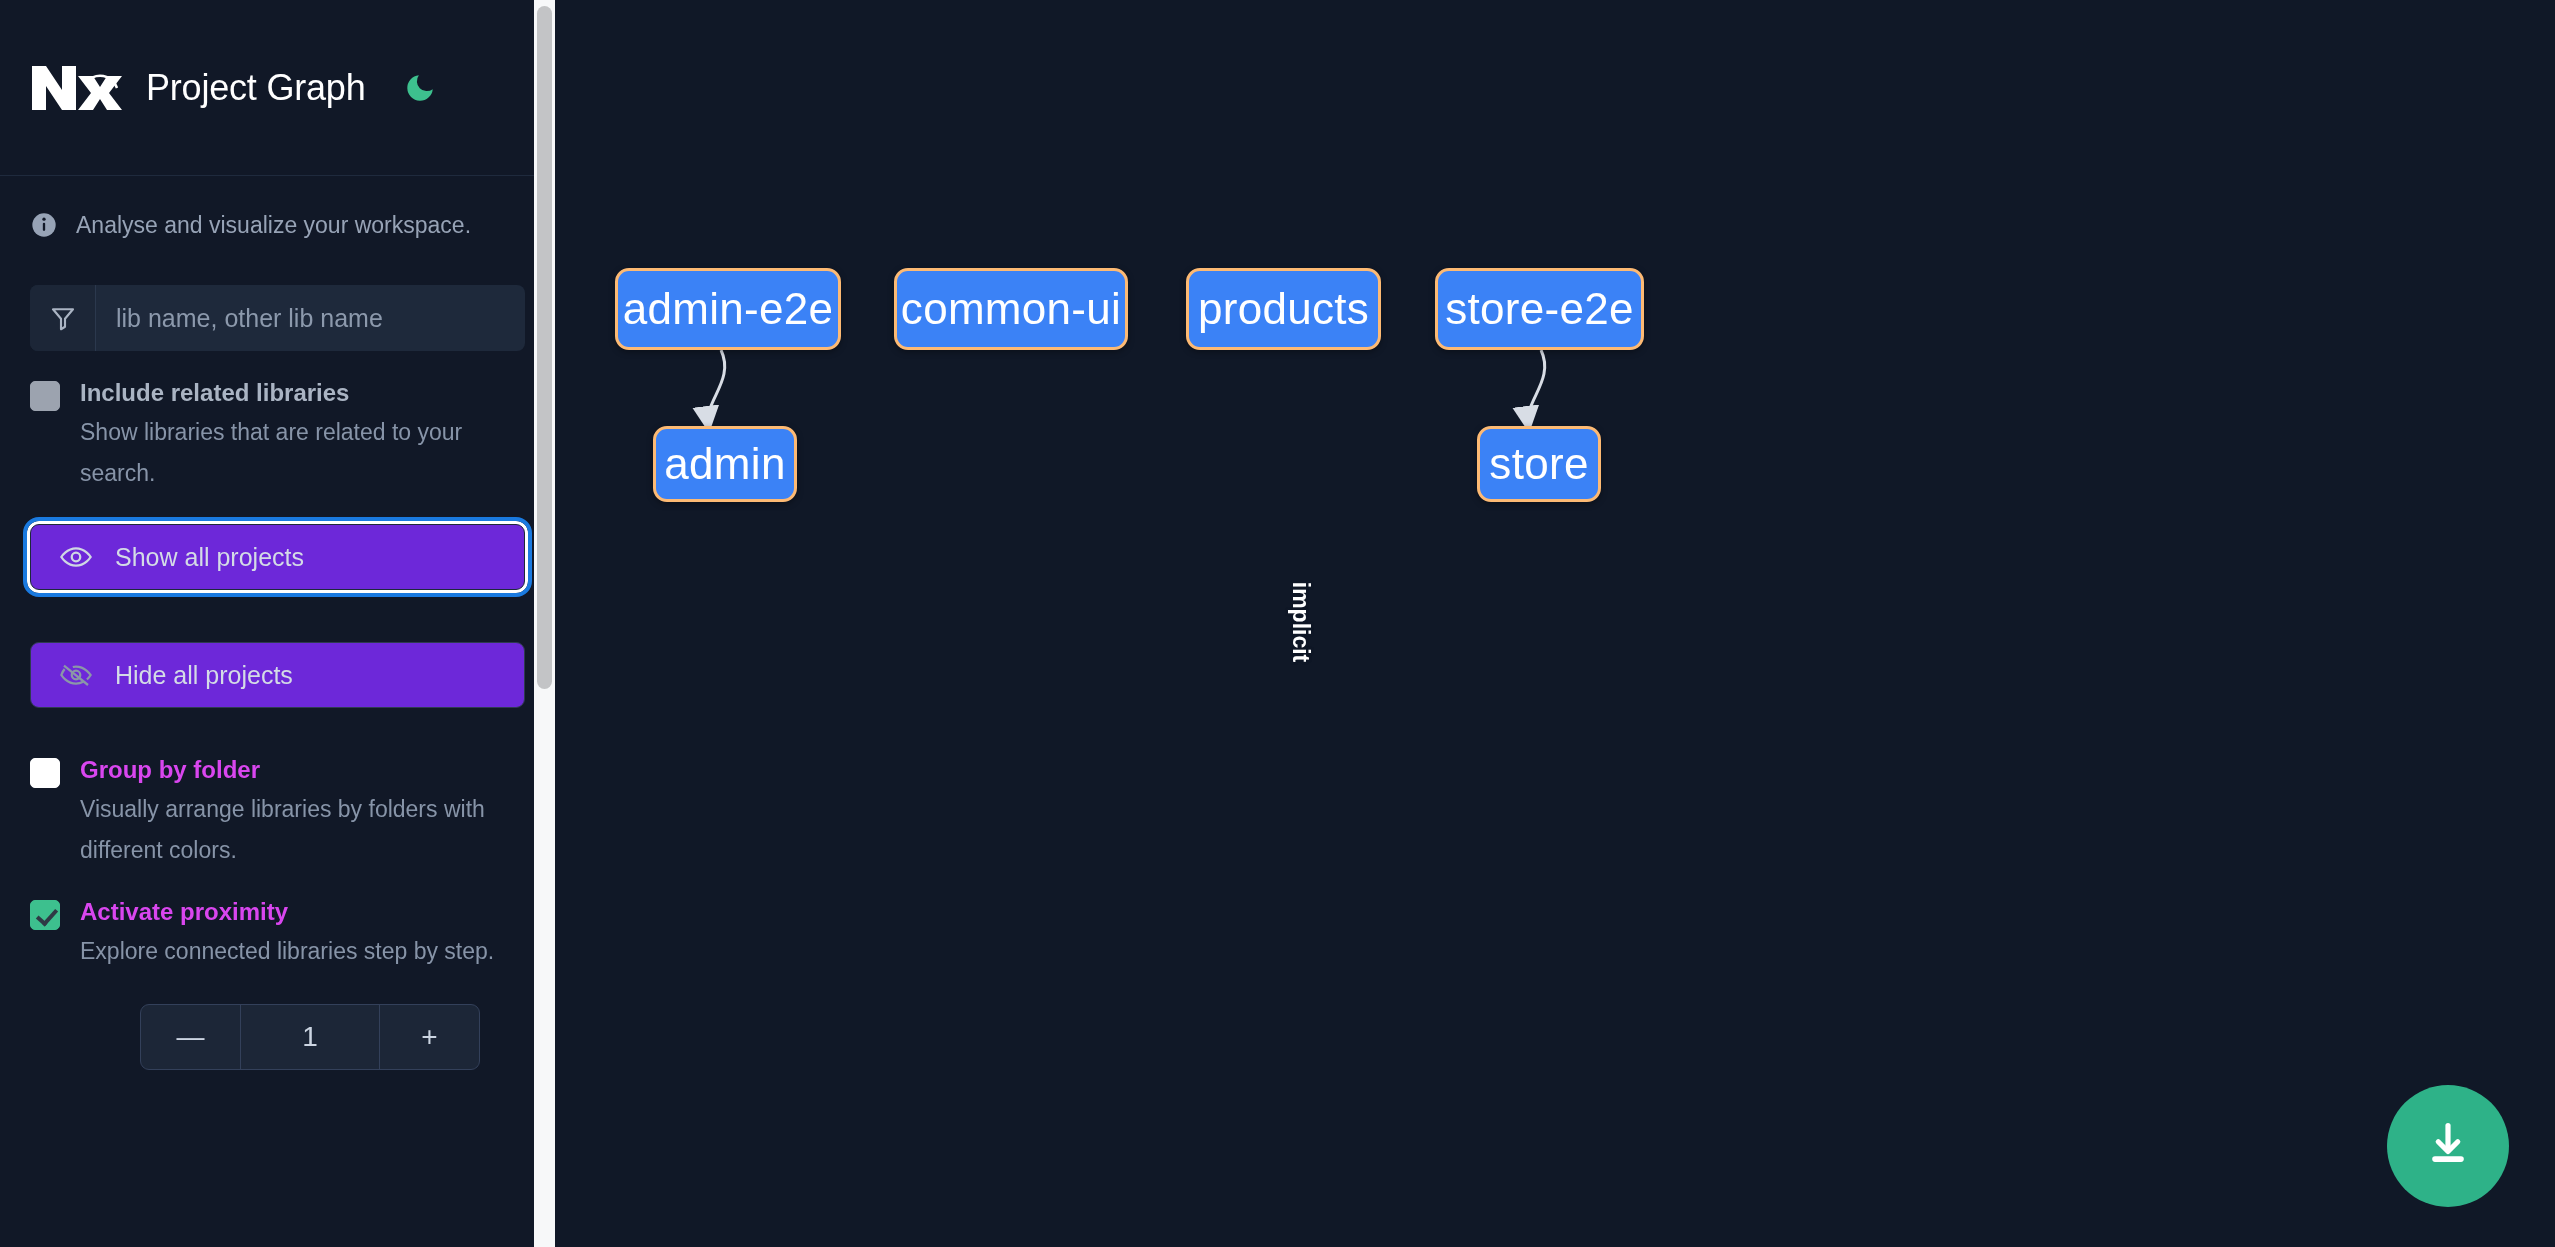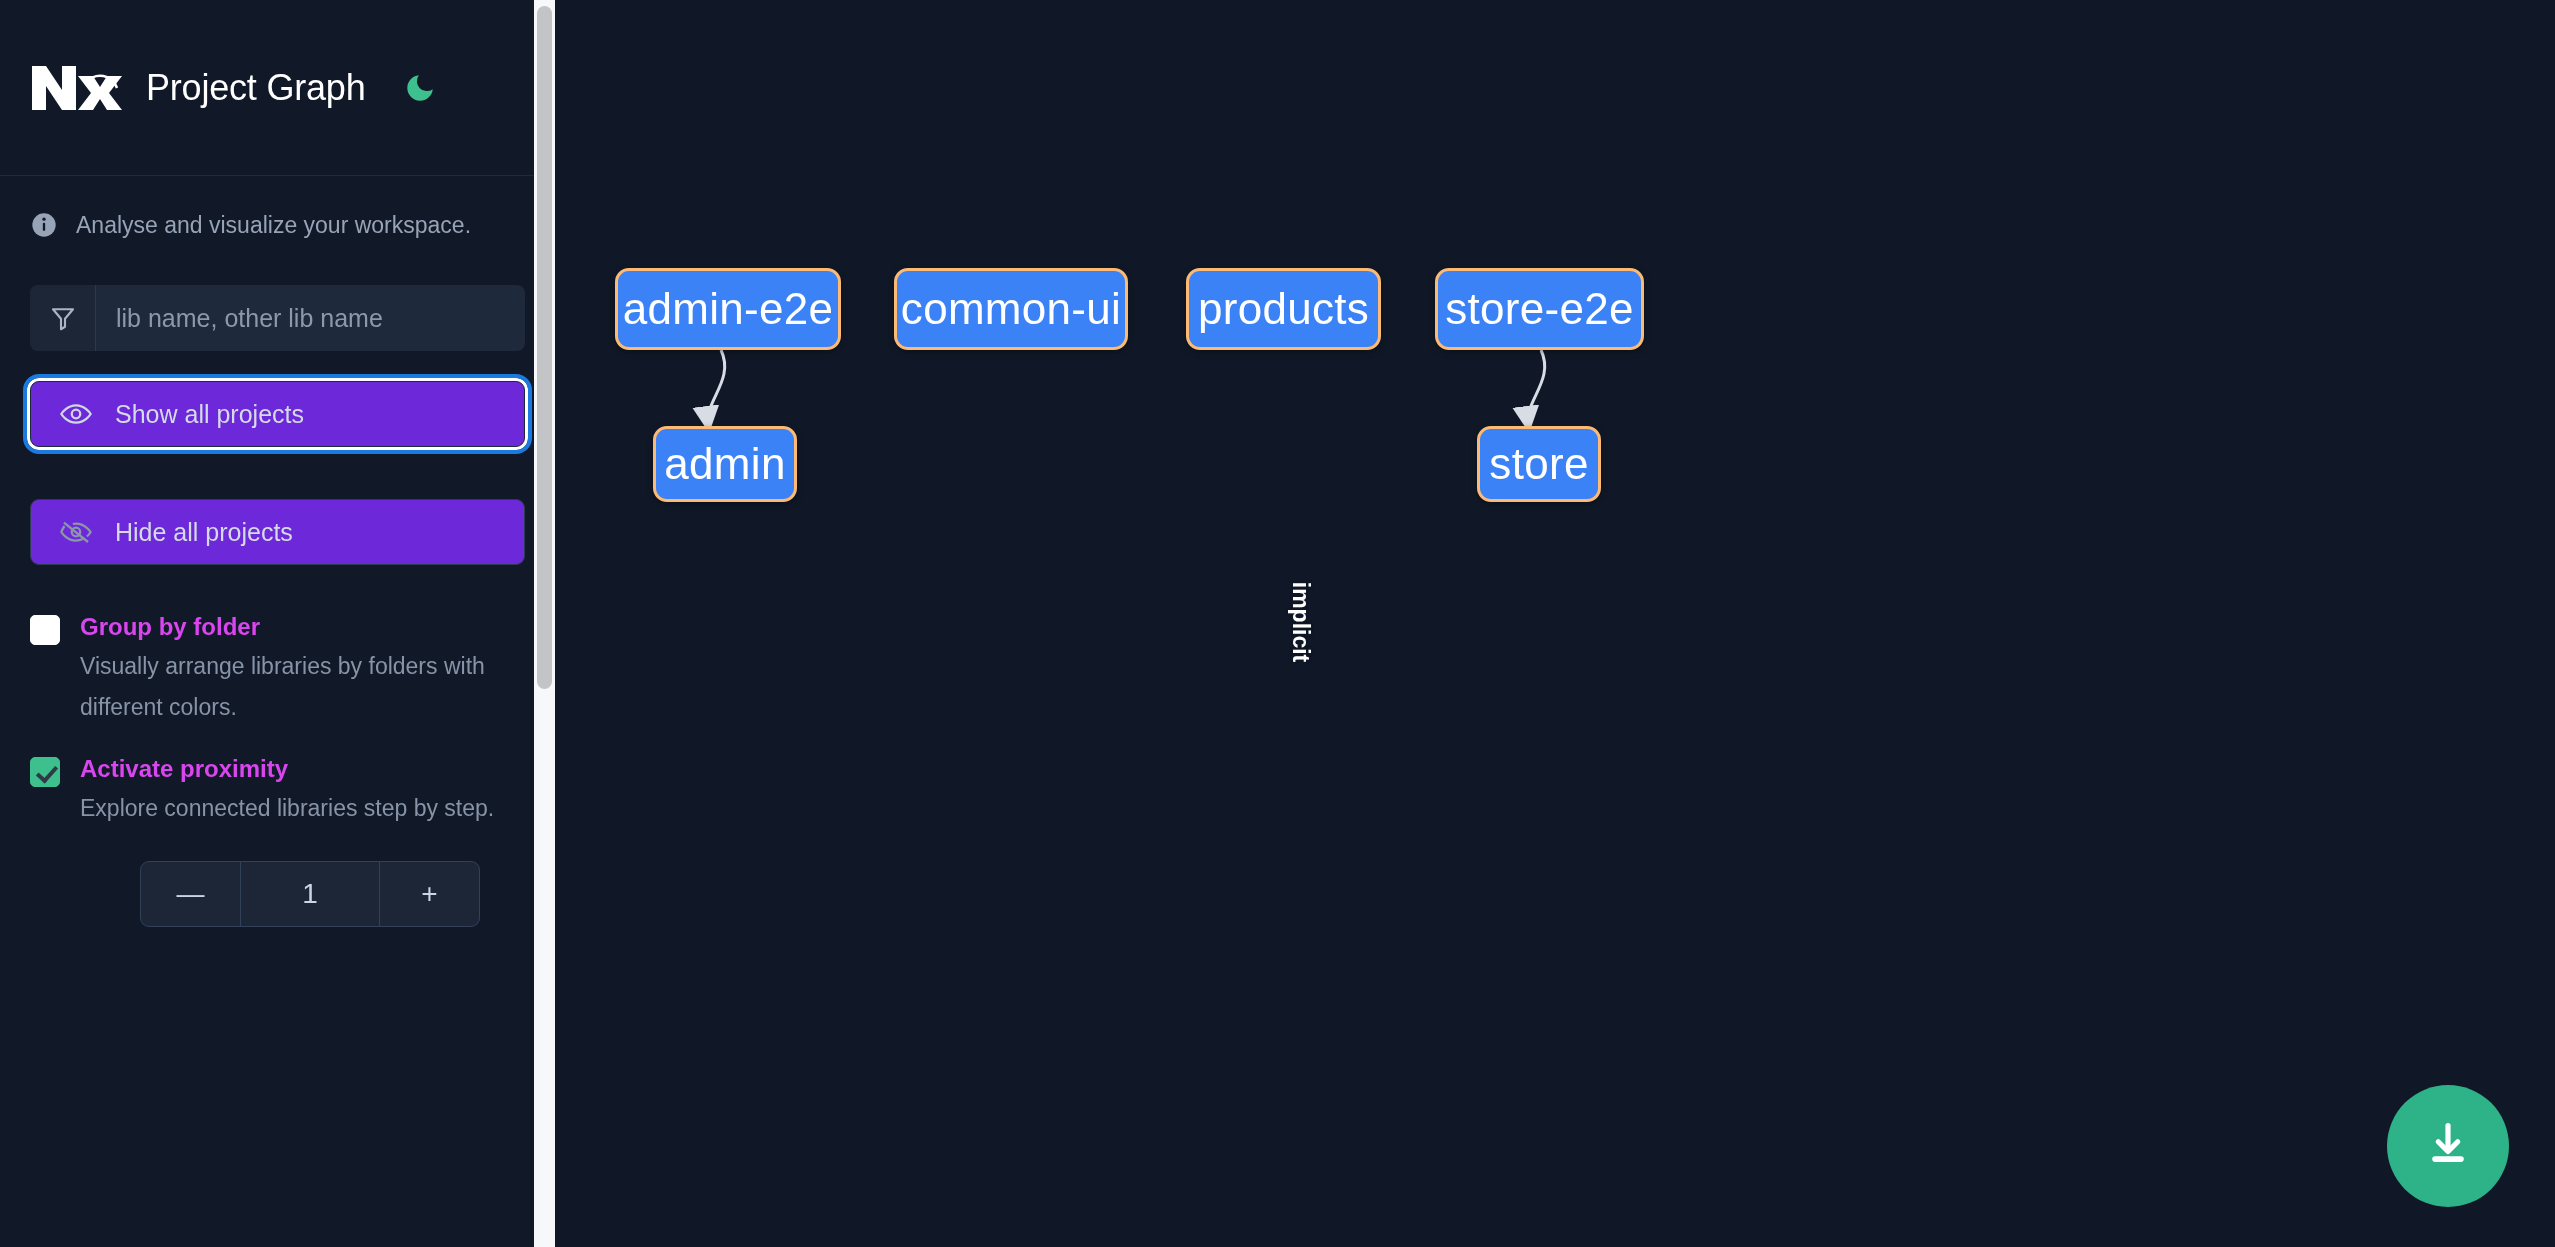--- a/index.html
+++ b/index.html
@@ -218,20 +218,27 @@
         <div class="filter-box">
           <span class="filter-icon-cell">
             <svg width="30" height="30" viewBox="0 0 24 24" aria-hidden="true">
               <path fill="none" stroke="#aab4c3" stroke-width="1.7" stroke-linejoin="round" d="M4 5h16l-6.4 7.6V19l-3.2 2v-8.4Z"></path>
             </svg>
           </span>
           <input class="filter-input" type="text" placeholder="lib name, other lib name" style="">
         </div>
       </div>
 
+      <div class="opt-block">
+        <span class="cbx disabled"></span>
+        <span class="opt-texts">
+          <span class="opt-title dim" style="display:block">Include related libraries</span>
+          <span class="opt-desc" style="display:block">Show libraries that are related to your search.</span>
+        </span>
+      </div>
 
       <div class="btn-wrap">
         <button class="lbtn focused">
           <span class="icn">
             <svg width="34" height="24" viewBox="0 0 24 18" aria-hidden="true">
               <path fill="none" stroke="#cfd7e3" stroke-width="1.7" d="M1 9s4-6.5 11-6.5S23 9 23 9s-4 6.5-11 6.5S1 9 1 9Z"></path>
               <circle cx="12" cy="9" r="3.2" fill="none" stroke="#cfd7e3" stroke-width="1.7"></circle>
             </svg>
           </span>
           <span>Show all projects</span>

